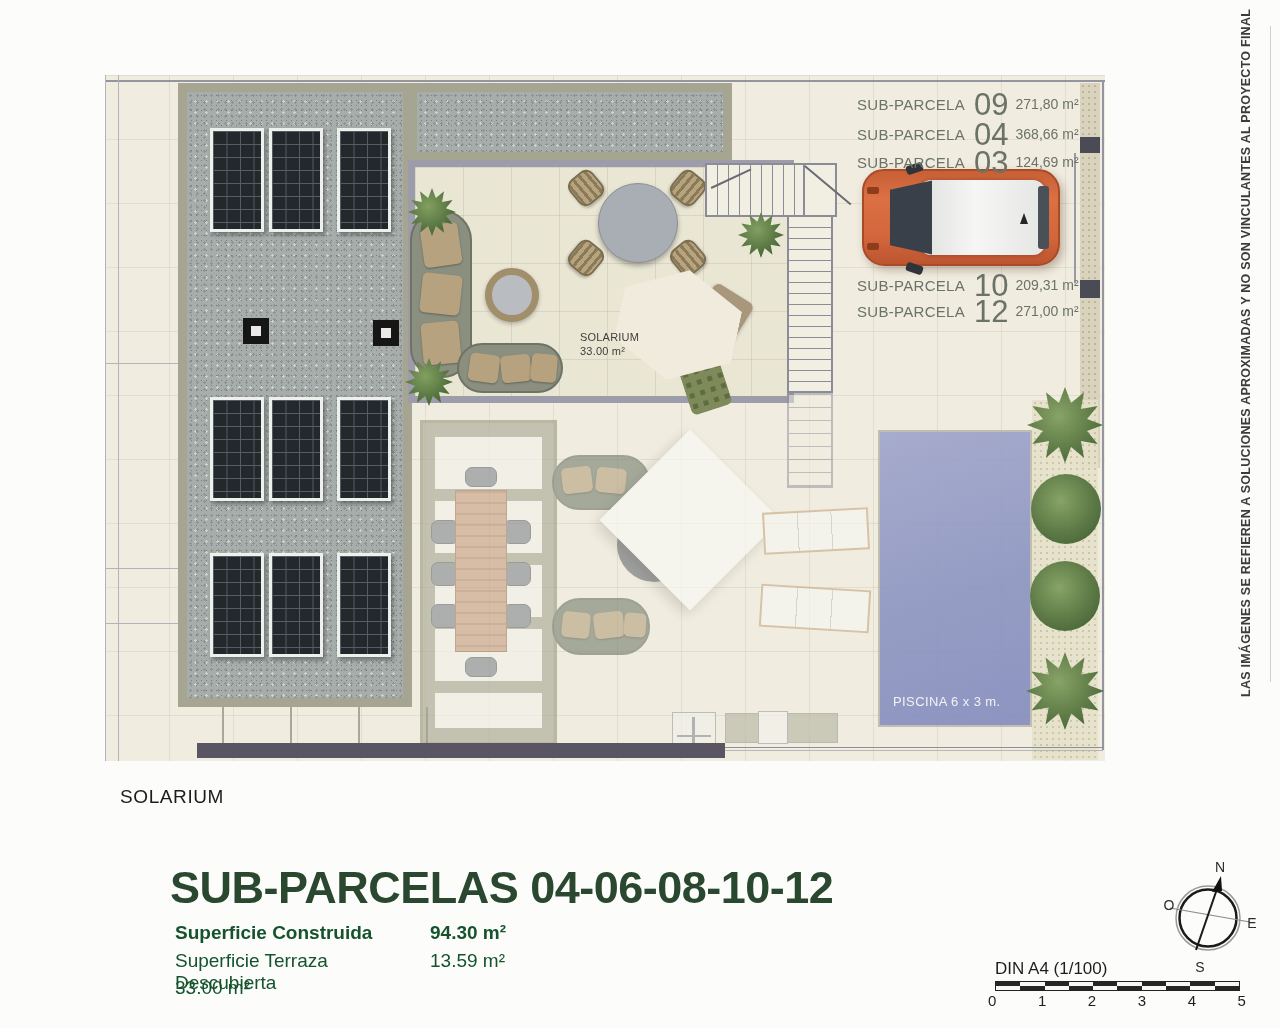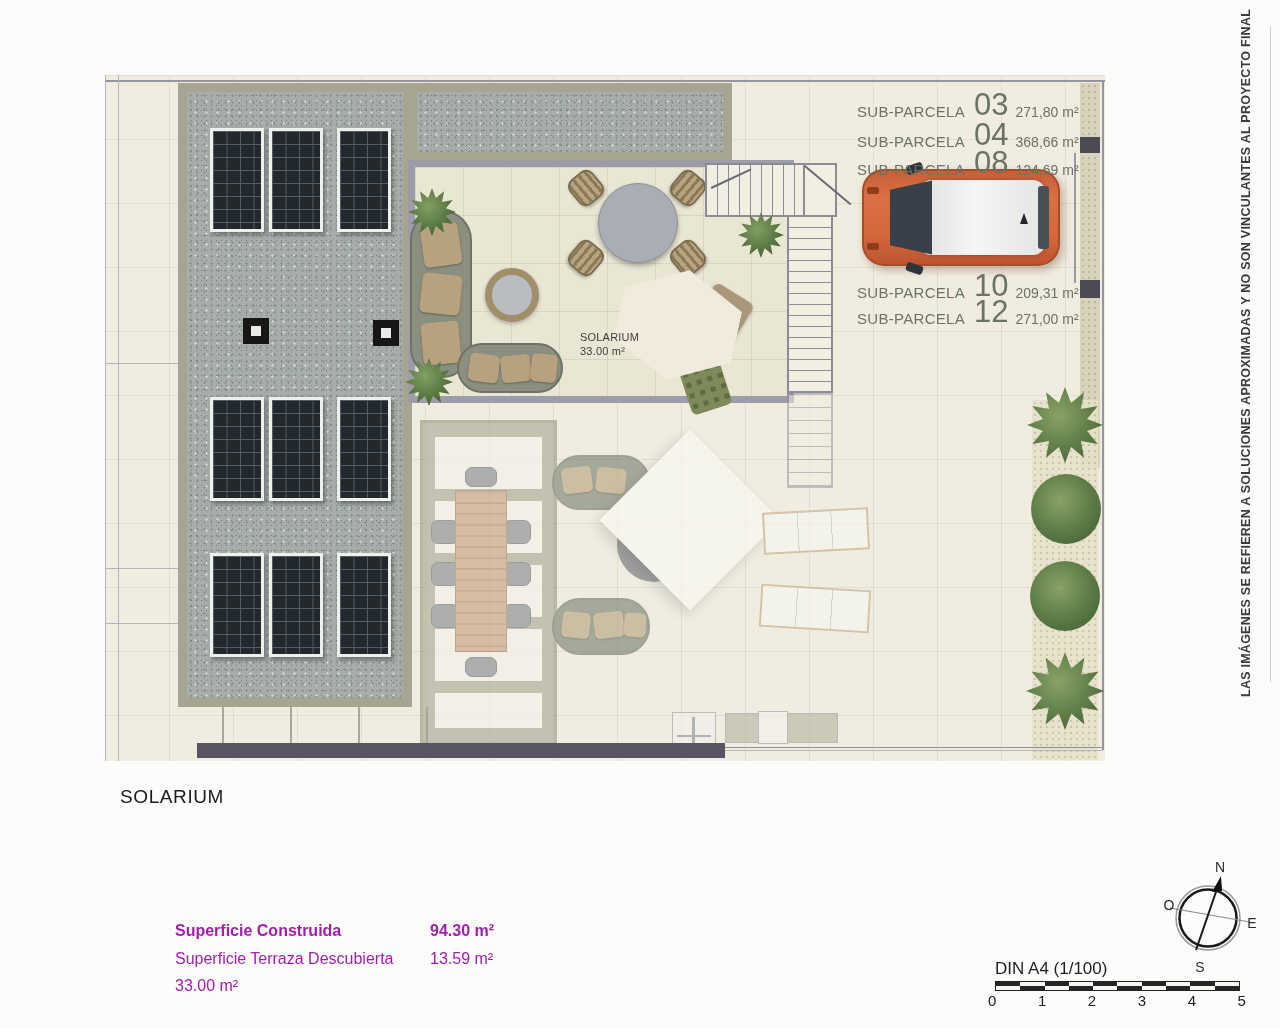--- a/index.html
+++ b/index.html
@@ -66,21 +66,21 @@
        border:2px solid #a84c28;box-sizing:border-box;box-shadow:3px 4px 8px rgba(90,60,40,.35);}
   #car .roof{position:absolute;left:55px;top:9px;width:126px;height:75px;border-radius:12px;
        background:linear-gradient(90deg,#dfe1de,#f6f6f4 45%,#e4e6e3);box-shadow:0 0 4px rgba(0,0,0,.25);}
   #car .windshield{position:absolute;left:26px;top:8px;width:42px;height:77px;background:#394049;
        clip-path:polygon(0 14%,100% 2%,100% 98%,0 86%);}
   #car .rearwin{position:absolute;left:174px;top:15px;width:11px;height:63px;background:#4a5057;border-radius:3px;}
   #car .mirror{position:absolute;width:17px;height:9px;background:#2f343b;border-radius:3px;}
   #car .slit{position:absolute;left:3px;width:12px;height:7px;background:#8f3c1d;border-radius:2px;}
 
   
-  .sp-row{position:absolute;left:752px;width:300px;height:32px;display:flex;align-items:flex-end;
+  .sp-row{position:absolute;left:752px;width:300px;height:32px;display:flex;align-items:center;
           color:#6b7268;white-space:nowrap;}
   .sp-prefix{font-size:15px;letter-spacing:.3px;}
   .sp-num{font-size:31px;margin:0 7px 0 9px;line-height:1;}
   .sp-area{font-size:14px;}
 
   
   .lower{opacity:.62;}
   .pergola{position:absolute;left:315px;top:345px;width:137px;height:325px;background:#a9a995;
            box-sizing:border-box;border:3px solid #98987f;padding:14px 12px;}
   .pergola .slats{width:100%;height:100%;
@@ -96,21 +96,21 @@
   #pool{left:773px;top:355px;width:154px;height:297px;
         background:linear-gradient(160deg,#9aa1ca,#868fc0 55%,#7d86bc);
         border:2px solid #b9b6a8;box-sizing:border-box;}
   #pool .pool-label{position:absolute;left:13px;bottom:16px;color:#f4f4f6;font-size:13px;letter-spacing:.4px;}
   #garden{left:927px;top:325px;width:66px;height:360px;background:#e6e2c9;
         background-image:radial-gradient(#c9c4a3 1px,transparent 1.2px);background-size:6px 6px;}
 
   
   #floor-label{left:120px;top:786px;font-size:19px;letter-spacing:.6px;color:#1c1c1c;}
   #title{left:170px;top:862px;font-size:45px;font-weight:bold;letter-spacing:-.5px;color:#2a4830;}
-  .srow{position:absolute;left:175px;width:480px;font-size:16px;color:#a21caf;display:flex;}
+  .srow{position:absolute;left:175px;width:480px;font-size:19px;color:#14532d;display:flex;}
   .srow .lab{width:255px;}
   .srow.bold{font-weight:bold;}
 
   
   #scale-label{left:995px;top:959px;font-size:17px;color:#1e1e1e;}
   #scalebar{left:995px;top:981px;width:243px;height:8px;border:1px solid #222;box-sizing:content-box;background:#f7f7f4;}
   #scalebar .row{height:4px;background:repeating-linear-gradient(90deg,#262626 0 24.3px,#f7f7f4 24.3px 48.6px);}
   #scalebar .row.off{background:repeating-linear-gradient(90deg,#f7f7f4 0 24.3px,#262626 24.3px 48.6px);}
   #scaleticks{left:988px;top:992px;width:258px;display:flex;justify-content:space-between;
         font-size:15px;color:#1e1e1e;}
@@ -216,31 +216,31 @@
       <div class="rearwin"></div>
       <div class="mirror" style="left:42px;top:-7px;transform:rotate(-18deg);"></div>
       <div class="mirror" style="left:42px;top:93px;transform:rotate(18deg);"></div>
       <div class="slit" style="top:16px;"></div>
       <div class="slit" style="top:72px;"></div>
       <div class="abs" style="left:156px;top:42px;width:8px;height:11px;background:#23272c;clip-path:polygon(50% 0,100% 100%,0 100%);"></div>
     </div>
 
     <div class="sp-row" style="top:13px;">
       <span class="sp-prefix">SUB-PARCELA</span>
-      <span class="sp-num">03</span>
+      <span class="sp-num">09</span>
       <span class="sp-area">271,80 m²</span>
     </div>
     <div class="sp-row" style="top:43px;">
       <span class="sp-prefix">SUB-PARCELA</span>
       <span class="sp-num">04</span>
       <span class="sp-area">368,66 m²</span>
     </div>
     <div class="sp-row" style="top:71px;">
       <span class="sp-prefix">SUB-PARCELA</span>
-      <span class="sp-num">08</span>
+      <span class="sp-num">03</span>
       <span class="sp-area">124,69 m²</span>
     </div>
     <div class="sp-row" style="top:194px;">
       <span class="sp-prefix">SUB-PARCELA</span>
       <span class="sp-num">10</span>
       <span class="sp-area">209,31 m²</span>
     </div>
     <div class="sp-row" style="top:220px;">
       <span class="sp-prefix">SUB-PARCELA</span>
       <span class="sp-num">12</span>
@@ -276,31 +276,35 @@
       <div class="lounger" style="left:655px;top:512px;width:110px;height:43px;transform:rotate(3.5deg);"></div>
 
       <div class="abs" style="left:567px;top:637px;width:44px;height:36px;background:#f1efe8;border:1.5px solid #9aa0a8;box-sizing:border-box;">
         <div class="abs" style="left:19px;top:4px;width:3px;height:28px;background:#8a9098;"></div>
         <div class="abs" style="left:4px;top:22px;width:34px;height:2px;background:#8a9098;"></div>
       </div>
       <div class="abs" style="left:620px;top:638px;width:113px;height:30px;background:#b5b5a0;border:1px solid #999;box-sizing:border-box;"></div>
       <div class="abs" style="left:653px;top:636px;width:30px;height:33px;background:#f3f1ea;border:1px solid #9aa0a8;box-sizing:border-box;"></div>
     </div>
 
+    <div id="pool" class="abs" style="opacity:.85;">
+      <div class="pool-label">PISCINA 6 x 3 m.</div>
+    </div>
     <div id="garden" class="abs" style="opacity:.9;"></div>
     <div class="bush" style="left:922px;top:312px;width:76px;height:76px;opacity:.95;"></div>
     <div class="bush round" style="left:926px;top:399px;width:70px;height:70px;border-radius:50%;opacity:.95;"></div>
     <div class="bush round" style="left:925px;top:486px;width:70px;height:70px;border-radius:50%;opacity:.95;"></div>
     <div class="bush" style="left:921px;top:577px;width:78px;height:78px;opacity:.95;"></div>
 
     <div class="abs" style="left:92px;top:668px;width:528px;height:15px;background:#5a5562;"></div>
     <div class="abs" style="left:620px;top:672px;width:378px;height:4px;border-top:1px solid #8f8f9a;border-bottom:1px solid #b5b5bb;box-sizing:border-box;"></div>
   </div>
 
   <div id="floor-label" class="abs">SOLARIUM</div>
+  <div id="title" class="abs">SUB-PARCELAS 04-06-08-10-12</div>
 
   <div class="srow bold" style="top:922px;">
     <span class="lab">Superficie Construida</span>
     <span class="val">94.30 m²</span>
   </div>
   <div class="srow" style="top:950px;">
     <span class="lab">Superficie Terraza Descubierta</span>
     <span class="val">13.59 m²</span>
   </div>
   <div class="srow" style="top:977px;">

